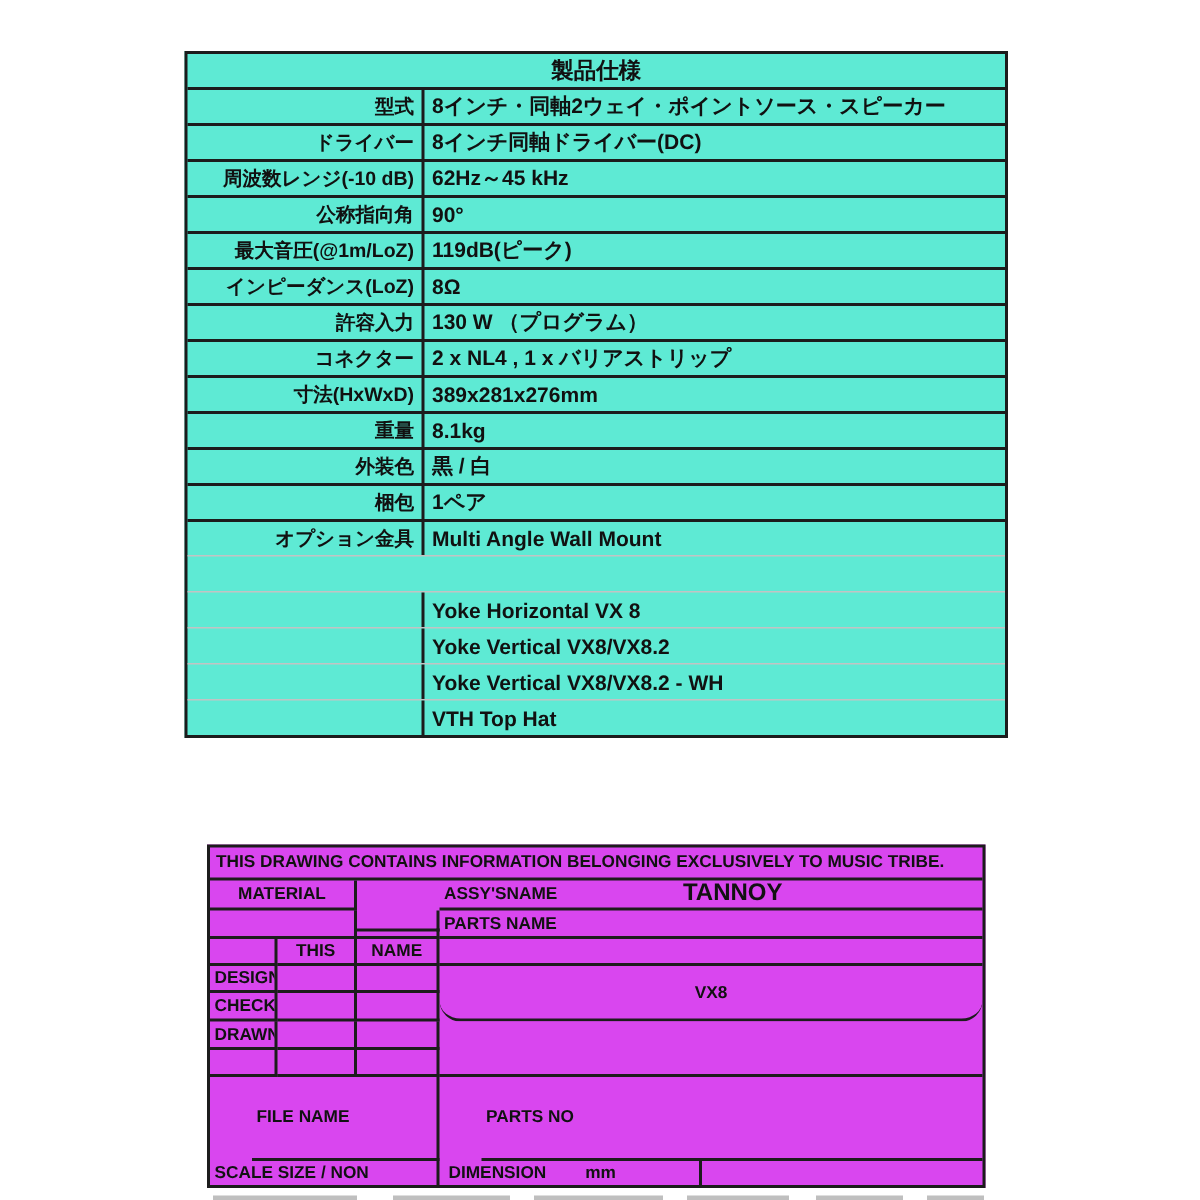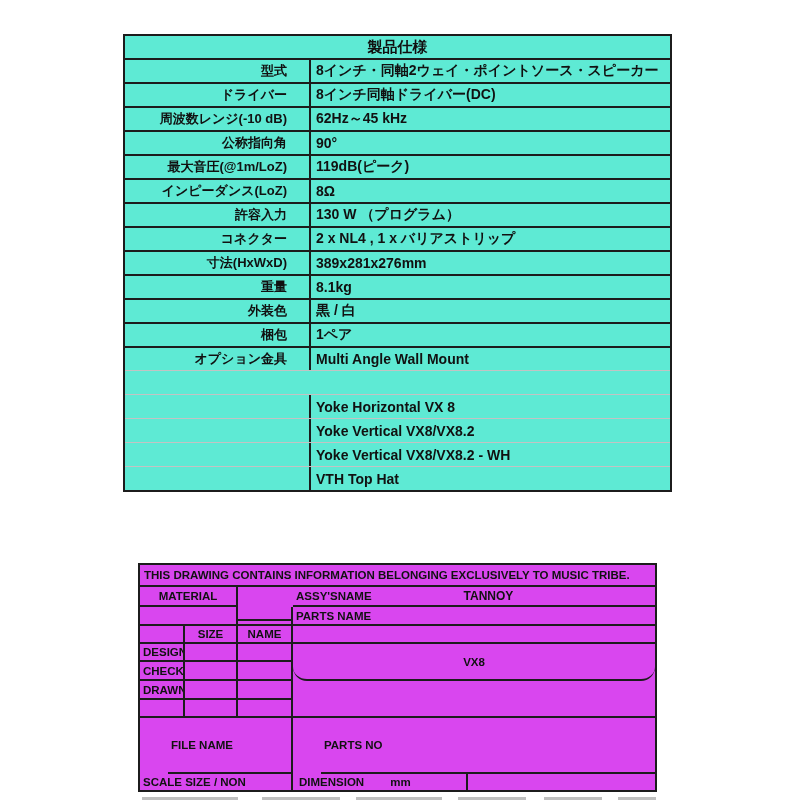--- a/index.html
+++ b/index.html
@@ -28,23 +28,23 @@
     height:22px; display:flex; align-items:center; justify-content:center;
     font-size:15px; font-weight:bold;
   }
   .spec-row{
     display:flex; align-items:stretch; height:24px;
     border-top:2px solid var(--bc);
     font-weight:bold;
   }
   .spec-row.thin{ border-top:1px solid var(--thin); height:24px; }
   .spec-label{
-    width:184px; font-size:13px;
+    width:156px; font-size:13px;
     display:flex; align-items:center; justify-content:flex-end;
-    padding-right:22px; white-space:nowrap;
+    padding-right:5px; white-space:nowrap;
   }
   .spec-value{
     flex:1; border-left:2px solid var(--bc); font-size:14px;
     display:flex; align-items:center; padding-left:5px; white-space:nowrap;
   }
 
   
   .title-block{
     position:absolute; left:138px; top:563px; width:519px;
     border:2px solid var(--bc);
@@ -70,21 +70,21 @@
     overflow:hidden; white-space:nowrap;
   }
   .tb-grid > div.no-r{border-right:none;}
   .tb-grid > div.no-b{border-bottom:none;}
   .cell-center{justify-content:center;}
   .cell-top{align-items:flex-start; padding-top:2px;margin-left:28px;}
 
   .c-material{grid-column:1/3; grid-row:1;}
   .c-finish{grid-column:3; grid-row:1;margin-top:32px;}
   .c-assy{grid-column:4; grid-row:1; position:relative;}
-  .c-assy .brand{position:absolute; left:54%; transform:translateX(-50%); font-size:12px;}
+  .c-assy .brand{position:absolute; left:54%; transform:translateX(-50%); font-size:16px;}
   .c-matempty{grid-column:1/3; grid-row:2;}
   .c-finempty{grid-column:3; grid-row:2;}
   .c-partsname{grid-column:4; grid-row:2;}
   .c-d1{grid-column:1; grid-row:3;}
   .c-date{grid-column:2; grid-row:3;}
   .c-name{grid-column:3; grid-row:3;}
   .c-rempty{grid-column:4; grid-row:3;}
   .c-design{grid-column:1; grid-row:4;}
   .c-e1{grid-column:2; grid-row:4;}
   .c-e2{grid-column:3; grid-row:4;}
@@ -202,21 +202,21 @@
     <div class="c-assy no-r">
       <span>ASSY'SNAME</span>
       <span class="brand">TANNOY</span>
     </div>
 
     <div class="c-matempty"></div>
     <div class="c-finempty"></div>
     <div class="c-partsname no-r">PARTS NAME</div>
 
     <div class="c-d1"></div>
-    <div class="c-date cell-center">SIZE</div>
+    <div class="c-date cell-center">THIS</div>
     <div class="c-name cell-center">NAME</div>
     <div class="c-rempty no-r"></div>
 
     <div class="c-design">DESIGN</div>
     <div class="c-e1"></div>
     <div class="c-e2"></div>
     <div class="c-model no-r">VX8</div>
 
     <div class="c-check">CHECK</div>
     <div class="c-e3"></div>

